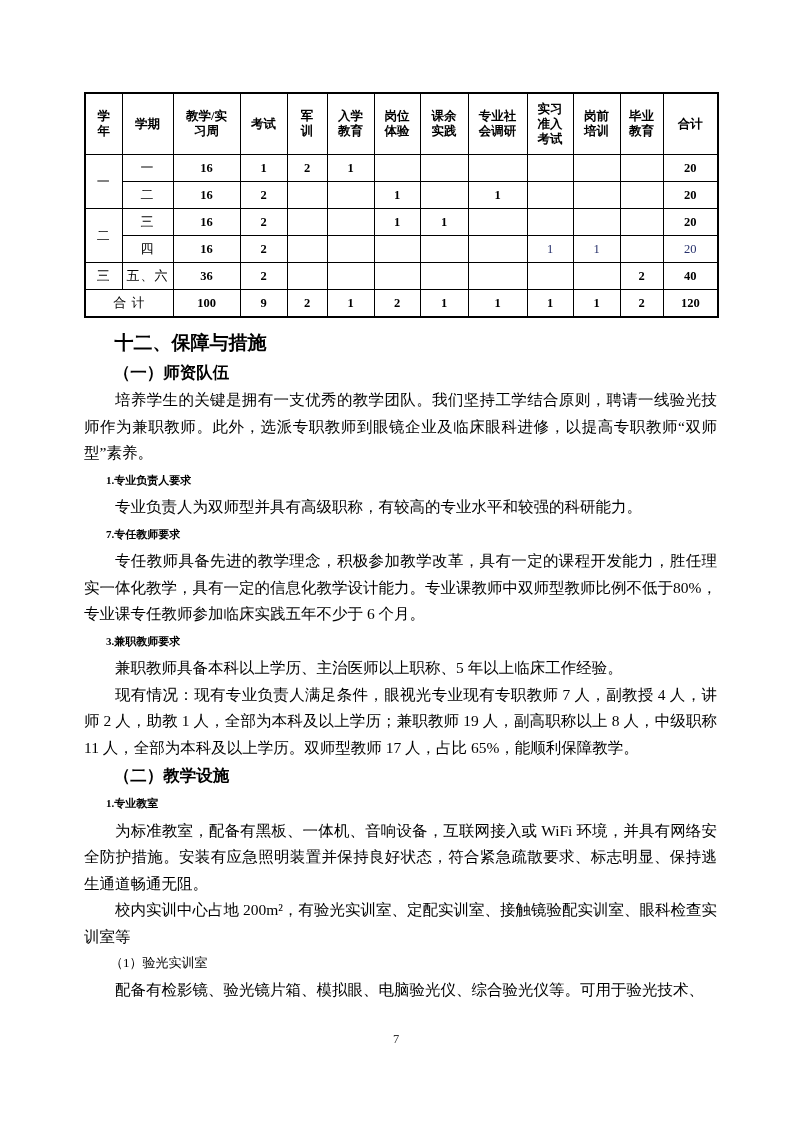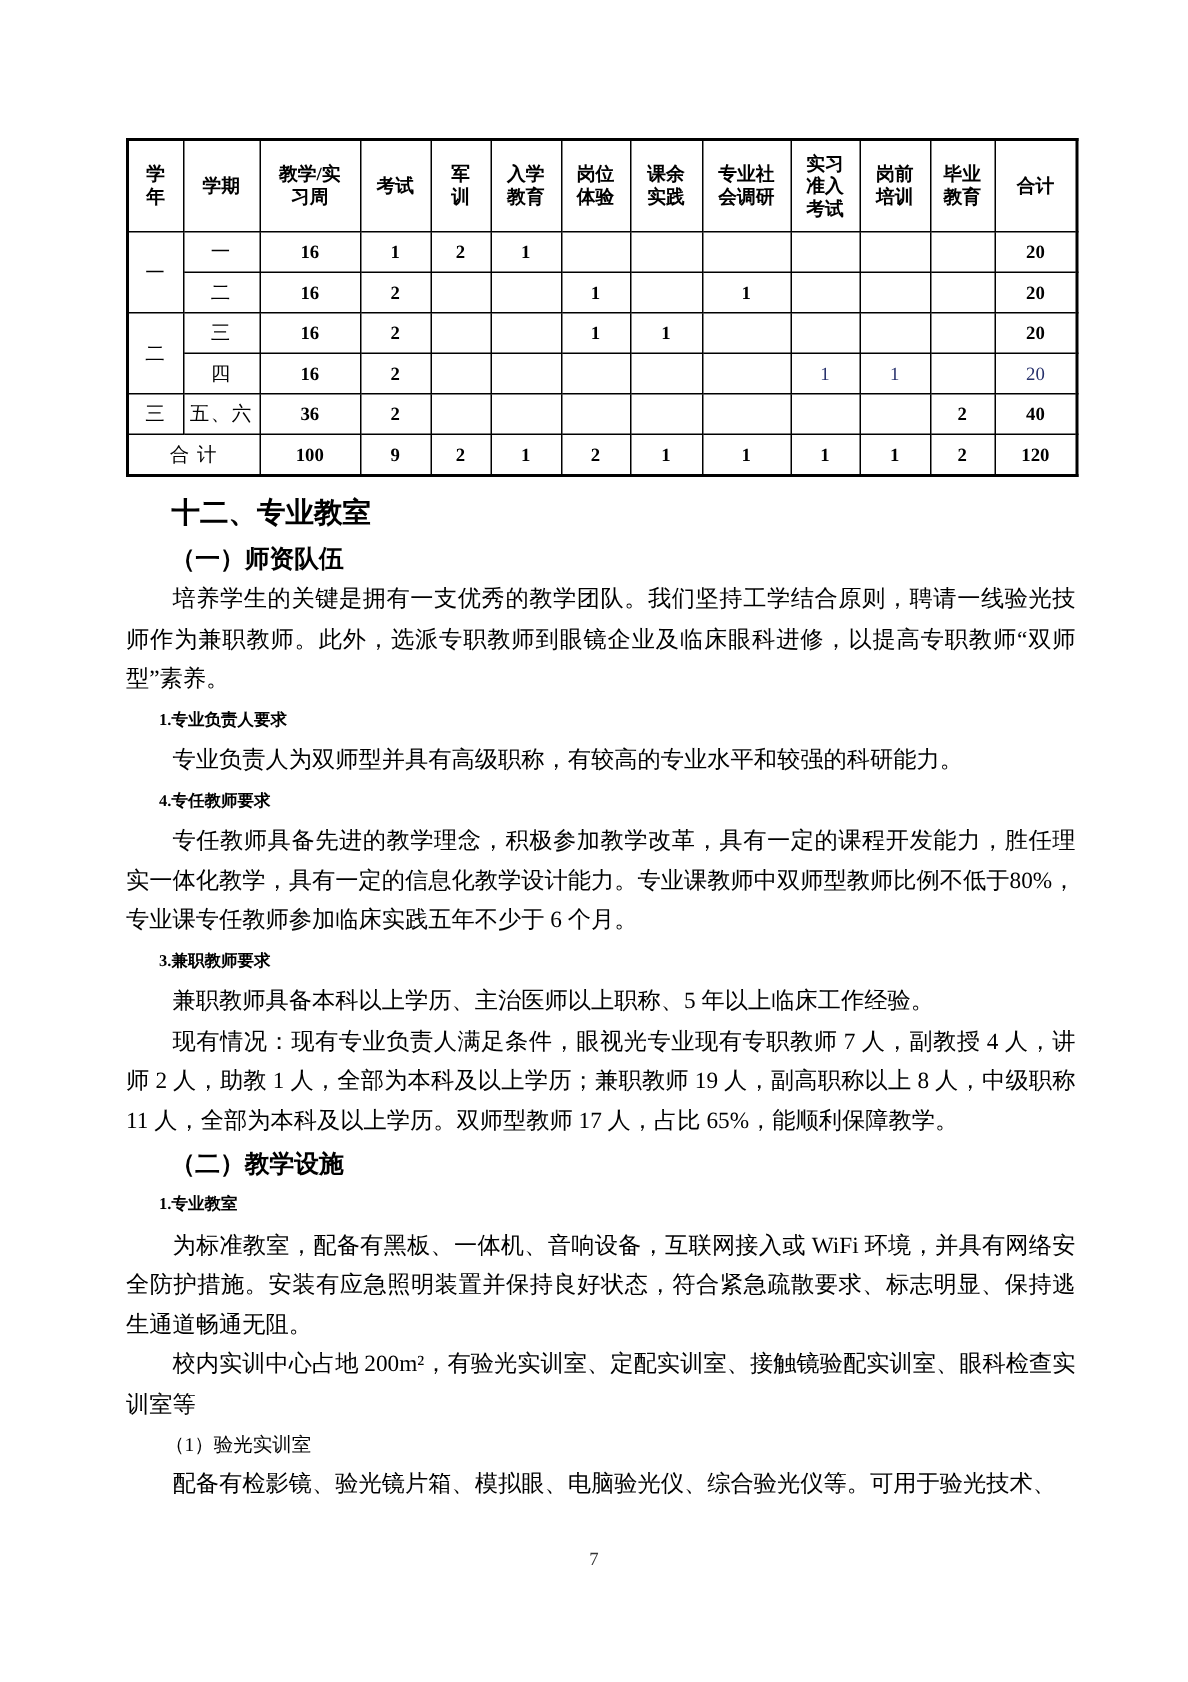--- a/index.html
+++ b/index.html
@@ -206,26 +206,26 @@
         <td>1</td>
         <td>1</td>
         <td>1</td>
         <td>2</td>
         <td>120</td>
       </tr>
     </tbody>
       </table>
 
     <div class="textblock">
-      <p class="h-main">十二、专业教室</p>
+      <p class="h-main">十二、保障与措施</p>
       <p class="h-sec">（一）师资队伍</p>
       <p class="p">培养学生的关键是拥有一支优秀的教学团队。我们坚持工学结合原则，聘请一线验光技师作为兼职教师。此外，选派专职教师到眼镜企业及临床眼科进修，以提高专职教师“双师型”素养。</p>
       <p class="h-sub">1.专业负责人要求</p>
       <p class="p">专业负责人为双师型并具有高级职称，有较高的专业水平和较强的科研能力。</p>
-      <p class="h-sub">4.专任教师要求</p>
+      <p class="h-sub">7.专任教师要求</p>
       <p class="p">专任教师具备先进的教学理念，积极参加教学改革，具有一定的课程开发能力，胜任理实一体化教学，具有一定的信息化教学设计能力。专业课教师中双师型教师比例不低于80%，专业课专任教师参加临床实践五年不少于 6 个月。</p>
       <p class="h-sub">3.兼职教师要求</p>
       <p class="p">兼职教师具备本科以上学历、主治医师以上职称、5 年以上临床工作经验。</p>
       <p class="p">现有情况：现有专业负责人满足条件，眼视光专业现有专职教师 7 人，副教授 4 人，讲师 2 人，助教 1 人，全部为本科及以上学历；兼职教师 19 人，副高职称以上 8 人，中级职称 11 人，全部为本科及以上学历。双师型教师 17 人，占比 65%，能顺利保障教学。</p>
       <p class="h-sec">（二）教学设施</p>
       <p class="h-sub">1.专业教室</p>
       <p class="p">为标准教室，配备有黑板、一体机、音响设备，互联网接入或 WiFi 环境，并具有网络安全防护措施。安装有应急照明装置并保持良好状态，符合紧急疏散要求、标志明显、保持逃生通道畅通无阻。</p>
       <p class="p">校内实训中心占地 200m²，有验光实训室、定配实训室、接触镜验配实训室、眼科检查实训室等</p>
       <p class="h-plain">（1）验光实训室</p>
       <p class="p">配备有检影镜、验光镜片箱、模拟眼、电脑验光仪、综合验光仪等。可用于验光技术、</p>

